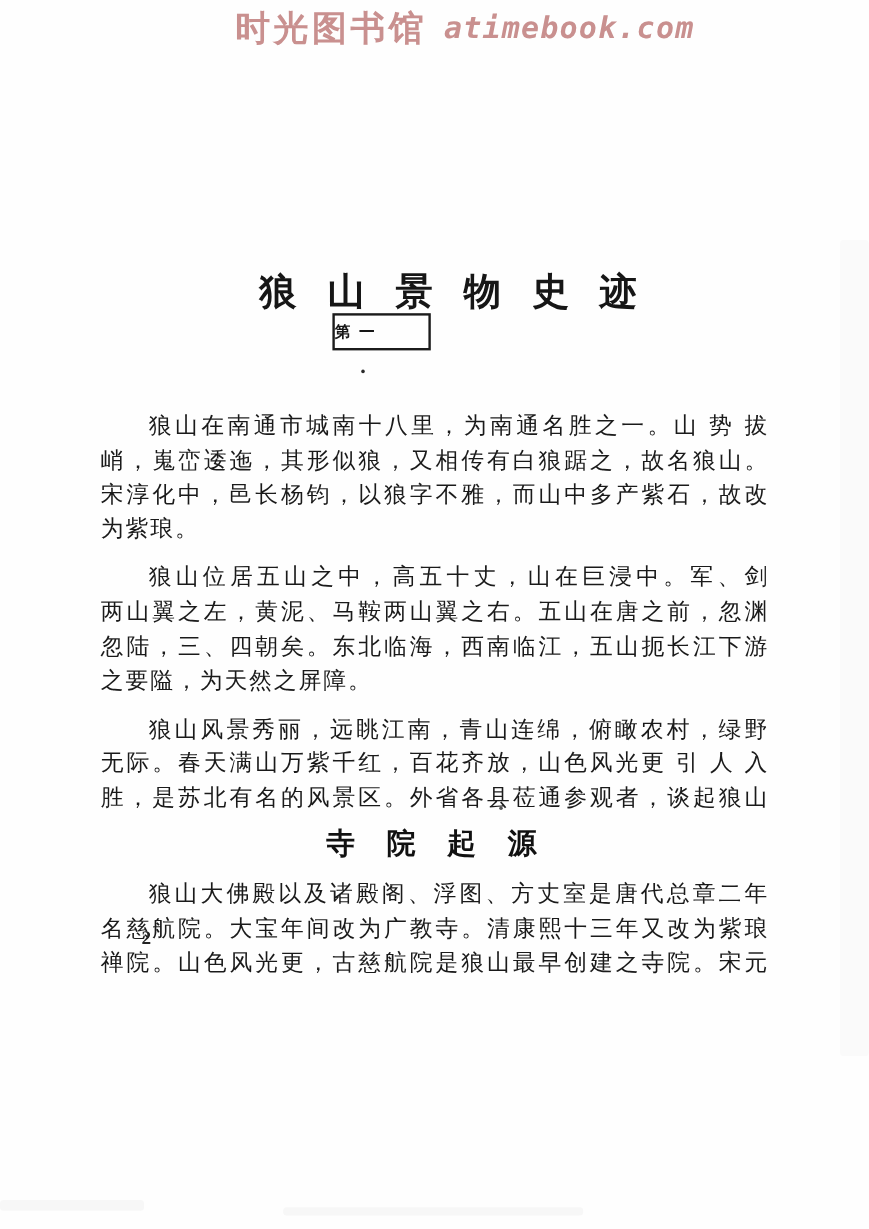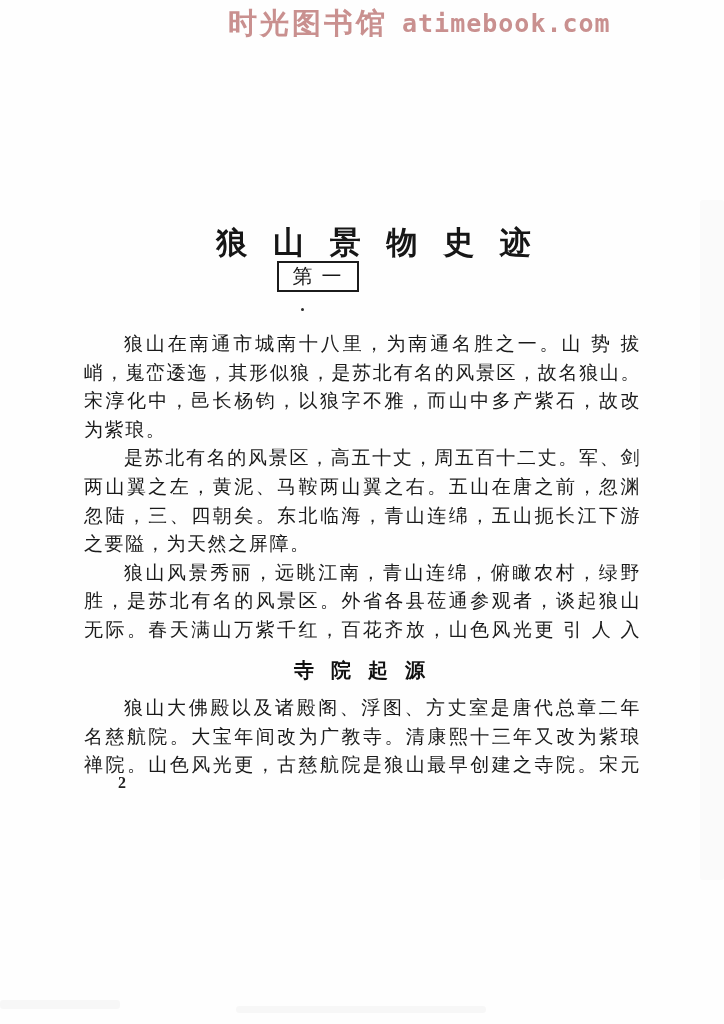--- a/index.html
+++ b/index.html
@@ -16,45 +16,46 @@
   
   .watermark {
     position: absolute; left: 196px; top: 4px;
     white-space: nowrap;
     color: #c9908f;
     font-weight: bold;
     user-select: none;
   }
   .watermark .wm-cn {
     font-family: "Liberation Sans", "DejaVu Sans", sans-serif;
-    font-size: 29px; letter-spacing: 3px; margin-left: 32px;
+    font-size: 29px; letter-spacing: 3px;
   }
   .watermark .wm-en {
     font-family: "DejaVu Sans Mono", "Liberation Mono", monospace;
     font-size: 25px; letter-spacing: 1px; margin-left: 14px;
     vertical-align: 1px;
+    font-style: italic;
   }
 
   
   .book-title {
     position: absolute; left: 0; top: 206px; width: 724px;
     text-align: center;
     font-size: 31px; font-weight: bold;
     letter-spacing: 9px;
     color: #161616;
     margin: 16px;
   }
 
   
   .chapter-box {
     position: absolute; left: 277px; top: 261px;
     width: 78px; height: 27px;
     border: 2.5px solid #1b1b1b;
-    display: flex; align-items: center; justify-content: center;
-    font-size: 20px; font-weight: normal;
+    display: flex; align-items: center; 
+    font-size: 13px; font-weight: bold;
     letter-spacing: 2px;
     color: #161616;
   }
   .dot-artifact {
     position: absolute; background: #2a2a2a; border-radius: 50%;
   }
   .dot-1 { left: 301px; top: 308px; width: 3px; height: 3px; }
   .dot-2 { left: 416px; top: 672px; width: 3px; height: 3px; opacity: .8; }
 
   
@@ -66,26 +67,26 @@
   }
   .para { margin: 0; padding: 0; }
   .line {
     display: block;
     text-align: justify;
     text-align-last: justify;
     text-justify: inter-character;
     white-space: nowrap;
   }
   .line.short { text-align-last: left; white-space: normal; }
-  .line.indent { text-indent: 2.1em; }
+  .line.indent { text-indent: 2.1em; margin-top: 12px; }
 
   
   .section-heading {
-    font-family: Liberation Serif, serif;
-    font-size: 20px; font-weight: bold;
+    font-family: Liberation Mono, monospace;
+    font-size: 24px; font-weight: bold;
     text-align: center; text-align-last: center;
     letter-spacing: 6px;
     margin: 11px 0 10px 0;
     color: #111;
   }
 
   
   .page-number {
     position: absolute; left: 118px; top: 774px;
     font-size: 16px; font-weight: bold; color: #222;
@@ -111,36 +112,36 @@
   <div class="chapter-box">
     <span>第  一</span>
   </div>
   <div class="dot-artifact dot-1"></div>
   <div class="dot-artifact dot-2"></div>
 
   <div class="body-text">
 
     <p class="para">
       <span class="line indent">狼山在南通市城南十八里，为南通名胜之一。山 势 拔</span>
-      <span class="line">峭，嵬峦逶迤，其形似狼，是苏北有名的风景区，故名狼山。</span>
+      <span class="line">峭，嵬峦逶迤，其形似狼，又相传有白狼踞之，故名狼山。</span>
       <span class="line">宋淳化中，邑长杨钧，以狼字不雅，而山中多产紫石，故改</span>
       <span class="line short">为紫琅。</span>
     </p>
 
     <p class="para">
-      <span class="line indent">是苏北有名的风景区，高五十丈，周五百十二丈。军、剑</span>
+      <span class="line indent">狼山位居五山之中，高五十丈，山在巨浸中。军、剑</span>
       <span class="line">两山翼之左，黄泥、马鞍两山翼之右。五山在唐之前，忽渊</span>
-      <span class="line">忽陆，三、四朝矣。东北临海，青山连绵，五山扼长江下游</span>
+      <span class="line">忽陆，三、四朝矣。东北临海，西南临江，五山扼长江下游</span>
       <span class="line short">之要隘，为天然之屏障。</span>
     </p>
 
     <p class="para">
       <span class="line indent">狼山风景秀丽，远眺江南，青山连绵，俯瞰农村，绿野</span>
+      <span class="line">无际。春天满山万紫千红，百花齐放，山色风光更 引 人 入</span>
       <span class="line">胜，是苏北有名的风景区。外省各县莅通参观者，谈起狼山</span>
-      <span class="line">无际。春天满山万紫千红，百花齐放，山色风光更 引 人 入</span>
     </p>
 
     <h2 class="section-heading">寺 院 起 源</h2>
 
     <p class="para">
       <span class="line indent">狼山大佛殿以及诸殿阁、浮图、方丈室是唐代总章二年</span>
       <span class="line">名慈航院。大宝年间改为广教寺。清康熙十三年又改为紫琅</span>
       <span class="line">禅院。山色风光更，古慈航院是狼山最早创建之寺院。宋元</span>
     </p>
 

